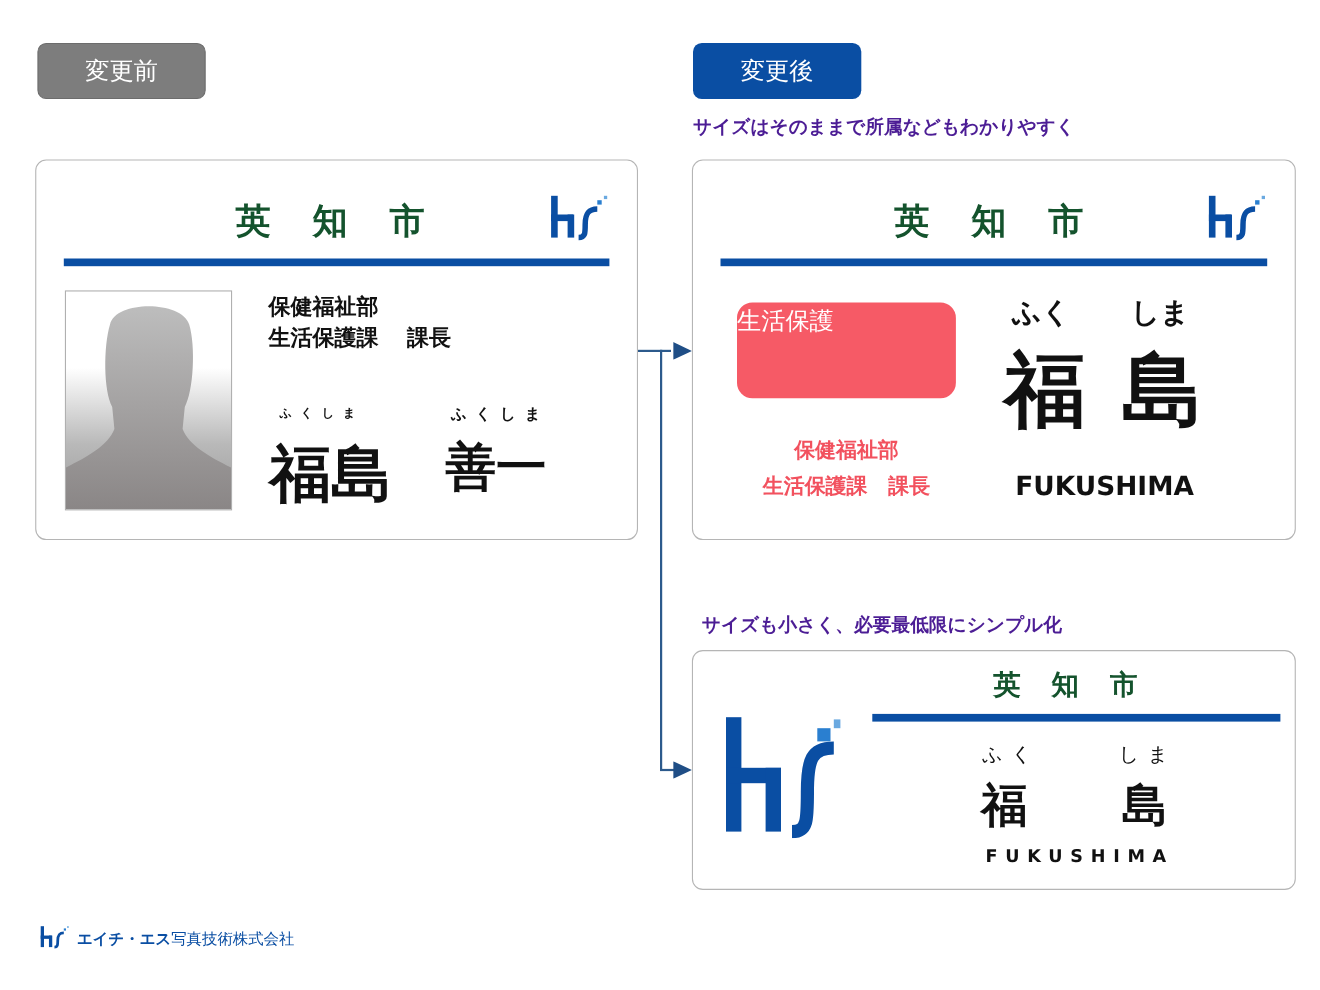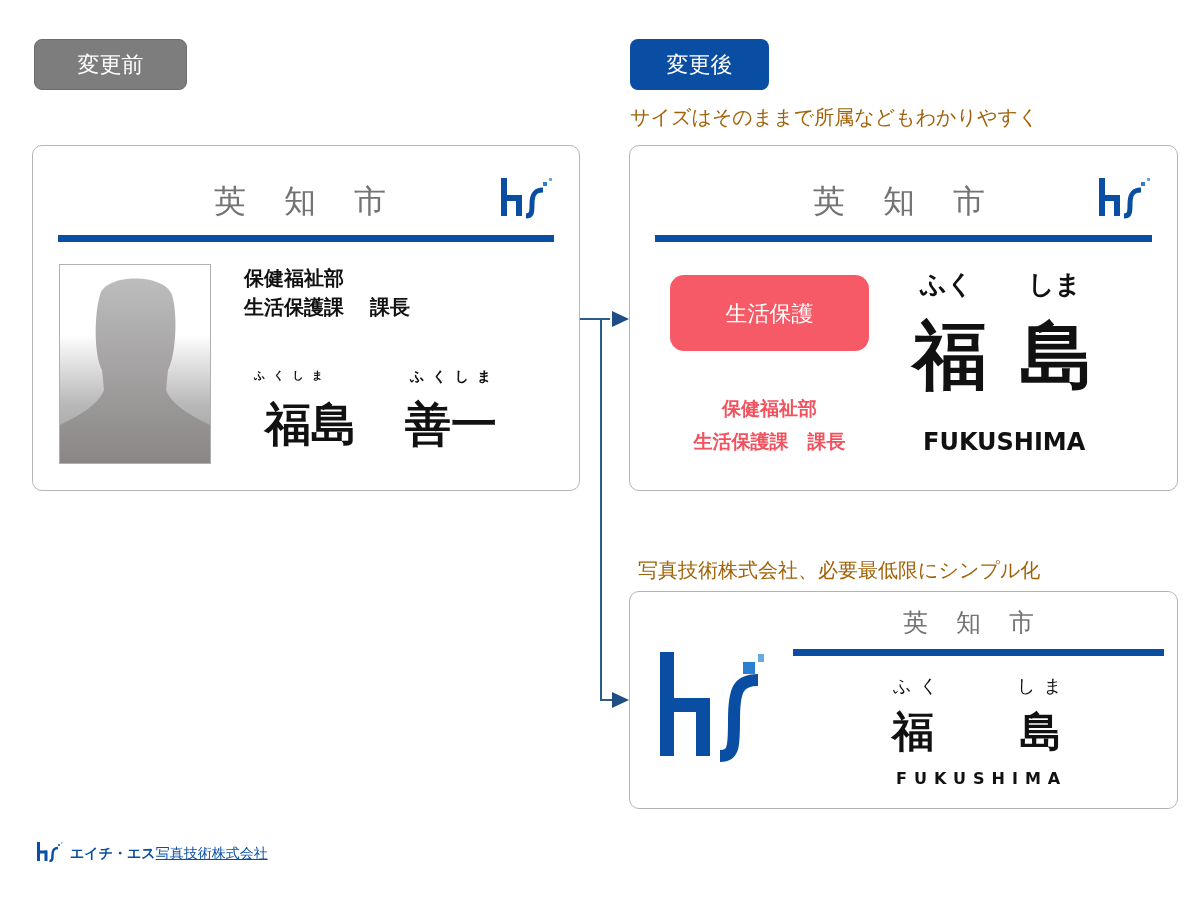--- a/index.html
+++ b/index.html
@@ -1,49 +1,49 @@
 <!DOCTYPE html>
 <html><head>
 <meta charset="utf-8">
 <style>
   html, body { margin:0; padding:0; }
   body { width:1200px; height:900px; background:#ffffff; position:relative; overflow:hidden;
          font-family:"DejaVu Sans", "Liberation Sans", sans-serif; color:#111; }
   .abs { position:absolute; }
   .label-tag { position:absolute; border-radius:8px; color:#fff; font-size:22px; display:flex; align-items:center; justify-content:center; }
   .tag-before { left:34px; top:39px; width:153px; height:51px; background:#7d7d7d; border:1px solid #6c6c6c; box-sizing:border-box; }
-  .tag-after { left:630px; top:39px; width:139px; height:51px; background:#0a4ea3; }
-  .caption { position:absolute; color:#a16207; font-weight:normal; font-size:20px; white-space:nowrap; }
+  .tag-after { left:630px; top:39px; width:153px; height:51px; background:#0a4ea3; }
+  .caption { position:absolute; color:#4c1d95; font-weight:bold; font-size:17px; white-space:nowrap; }
   .card { position:absolute; border:1.5px solid #b5b5b5; border-radius:10px; background:#fff; box-sizing:border-box; }
   .bar { position:absolute; background:#0a4ea3; height:7px; }
-  .city { position:absolute; font-weight:normal; color:#737373; white-space:nowrap; letter-spacing:0; }
+  .city { position:absolute; font-weight:bold; color:#14532d; white-space:nowrap; letter-spacing:0; }
   .city span { display:inline-block; }
   .photo { position:absolute; left:59px; top:264px; width:152px; height:200px; border:1.5px solid #b0b0b0; box-sizing:border-box;
            background:linear-gradient(to bottom,#fff 0%,#fff 35%,#b9b9b9 70%,#9a9a9a 100%); overflow:hidden; }
   .bold { font-weight:bold; }
-  .pink-box { position:absolute; left:670px; top:275px; width:199px; height:76px; background:#f65a66; border-radius:14px;
-              color:#fff; font-size:22px; line-height:35px; text-align:center; display:flex; flex-direction:column; justify-content:center; }
+  .pink-box { position:absolute; left:670px; top:275px; width:199px; height:87px; background:#f65a66; border-radius:14px;
+              color:#fff; font-size:22px; line-height:35px; text-align:center; display:flex; }
   .pink-text { position:absolute; color:#f2515e; font-weight:bold; font-size:19px; text-align:center; white-space:nowrap; }
   .line { position:absolute; background:#2c5a8c; }
   .footer { position:absolute; left:36px; top:840px; display:flex; align-items:center; gap:6px; }
   .footer-name { color:#0a4ea3; font-size:14px; font-weight:bold; letter-spacing:0; }
-  .footer-name .light { font-weight:normal;text-decoration:underline; }
+  .footer-name .light { font-weight:normal; }
 </style>
 </head>
 <body>
 
 <div class="label-tag tag-before">
   <span>変更前</span>
 </div>
 <div class="label-tag tag-after">
   <span>変更後</span>
 </div>
 
 <div class="caption" style="left:630px; top:104px;">サイズはそのままで所属などもわかりやすく</div>
-<div class="caption" style="left:638px; top:557px;">写真技術株式会社、必要最低限にシンプル化</div>
+<div class="caption" style="left:638px; top:557px;">サイズも小さく、必要最低限にシンプル化</div>
 
 <div class="card" style="left:32px; top:145px; width:548px; height:346px;"></div>
 <div class="city" style="left:214px; top:180px; font-size:32px;">
   <span>英</span><span style="width:38px"></span><span>知</span><span style="width:38px"></span><span>市</span>
 </div>
 <div class="abs" style="left:499px; top:176px;">
   <svg width="56" height="44" viewBox="0 0 56 44">
     <rect x="2" y="2" width="6" height="38" fill="#0a4ea3"></rect>
     <rect x="2" y="19" width="20" height="6" fill="#0a4ea3"></rect>
     <rect x="17" y="19" width="6" height="21" fill="#0a4ea3"></rect>
@@ -65,21 +65,21 @@
     <path d="M40 30 C45 8 105 8 112 30 C118 50 116 90 108 105 L106 125 C112 140 130 150 150 160 L150 198 L0 198 L0 160 C20 150 38 140 44 125 L42 105 C34 90 34 50 40 30 Z" fill="url(#sil)"></path>
   </svg>
 </div>
 
 <div class="abs bold" style="left:244px; top:264px; font-size:20px; line-height:29px;">
   <div>保健福祉部</div>
   <div><span>生活保護課</span><span style="display:inline-block;width:26px"></span><span>課長</span></div>
 </div>
 <div class="abs bold" style="left:254px; top:368px; font-size:11px; letter-spacing:8px;">ふくしま</div>
 <div class="abs bold" style="left:410px; top:368px; font-size:14px; letter-spacing:8px;">ふくしま</div>
-<div class="abs bold" style="left:245px; top:394px; font-size:46px;margin-left:20px;">福島</div>
+<div class="abs bold" style="left:245px; top:394px; font-size:56px;">福島</div>
 <div class="abs bold" style="left:405px; top:394px; font-size:46px;">善一</div>
 
 <div class="line" style="left:580px; top:318px; width:30px; height:1.5px;"></div>
 <div class="line" style="left:600px; top:318px; width:1.5px; height:382px;"></div>
 <div class="line" style="left:600px; top:699px; width:16px; height:1.5px;"></div>
 <div class="abs" style="left:612px; top:311px;">
   <svg width="18" height="16">
       <polygon points="0,0 17,8 0,16" fill="#1f4e86"></polygon>
     </svg>
 </div>

